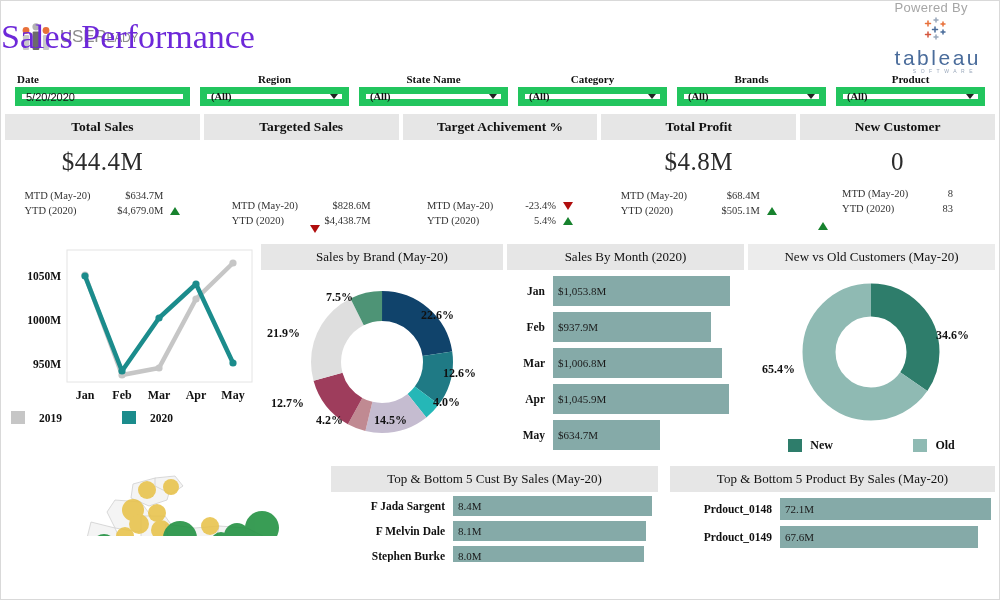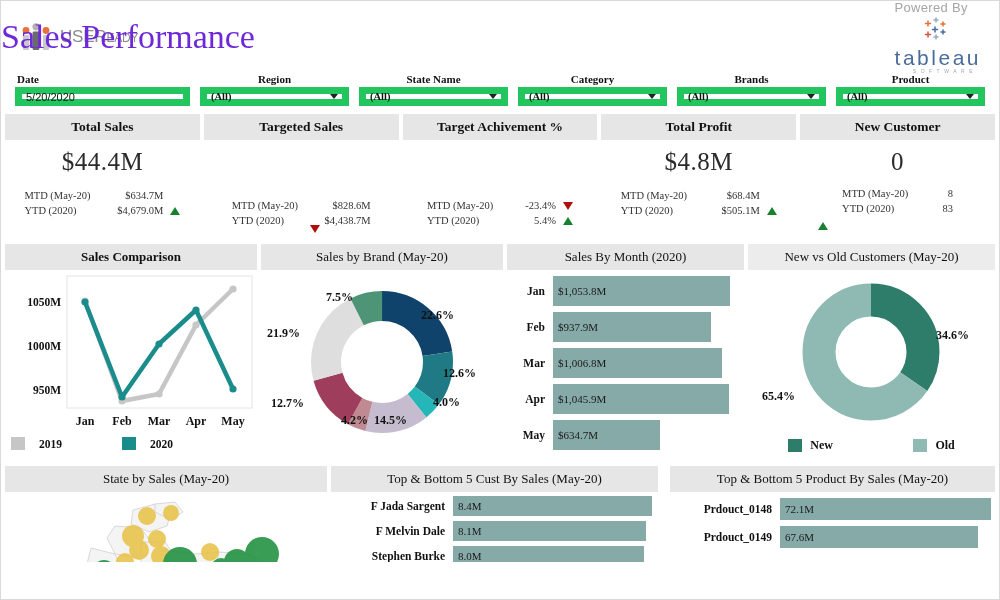--- a/index.html
+++ b/index.html
@@ -407,21 +407,20 @@
           </div>
         </div>
         <span class="tri up tri-float" style="left:18px;bottom:8px;"></span>
       </div>
     </div>
   </div>
 
   <div class="row2">
 
     <div class="panel" style="width:252px;">
-      <div class="panel-head bold">Sales Comparison</div>
       <div class="panel-body lc-wrap">
         <svg width="252" height="165" viewBox="0 0 252 165">
           <rect x="62" y="6" width="185" height="132" fill="#fff" stroke="#e4e4e4" stroke-width="1"></rect>
           <text x="56" y="36" text-anchor="end" font-family="Liberation Serif, serif" font-size="11.5" font-weight="bold" fill="#111">1050M</text>
           <text x="56" y="80" text-anchor="end" font-family="Liberation Serif, serif" font-size="11.5" font-weight="bold" fill="#111">1000M</text>
           <text x="56" y="124" text-anchor="end" font-family="Liberation Serif, serif" font-size="11.5" font-weight="bold" fill="#111">950M</text>
 
           <polyline points="80,31 117,131 154,124 191,55 228,19" fill="none" stroke="#c6c6c6" stroke-width="4.5" stroke-linejoin="round" stroke-linecap="round"></polyline>
           <circle cx="80" cy="31" r="3.6" fill="#c6c6c6"></circle>
           <circle cx="117" cy="131" r="3.6" fill="#c6c6c6"></circle>
@@ -471,21 +470,21 @@
               <circle r="56" stroke="#9e3d5c" stroke-dasharray="44.7 307.1" stroke-dashoffset="-203.7" transform="rotate(-90)"></circle>
               <circle r="56" stroke="#dedede" stroke-dasharray="77.1 274.7" stroke-dashoffset="-248.4" transform="rotate(-90)"></circle>
               <circle r="56" stroke="#4e9476" stroke-dasharray="26.4 325.4" stroke-dashoffset="-325.5" transform="rotate(-90)"></circle>
             </g>
           </g>
         </svg>
         <span class="pct" style="left:160px;top:38px;">22.6%</span>
         <span class="pct" style="left:182px;top:96px;">12.6%</span>
         <span class="pct" style="left:172px;top:125px;">4.0%</span>
         <span class="pct" style="left:113px;top:143px;">14.5%</span>
-        <span class="pct" style="left:80px;top:143px;">4.2%</span>
+        <span class="pct" style="left:55px;top:143px;">4.2%</span>
         <span class="pct" style="left:10px;top:126px;">12.7%</span>
         <span class="pct" style="left:6px;top:56px;">21.9%</span>
         <span class="pct" style="left:65px;top:20px;">7.5%</span>
       </div>
     </div>
 
     <div class="panel" style="width:245px;">
       <div class="panel-head">Sales By Month (2020)</div>
       <div class="panel-body" style="height:190px;padding:6px 6px 6px 0;">
         <div class="bar-row" style="height:30px;margin-bottom:6px;">
@@ -526,39 +525,38 @@
       <div class="panel-body" style="height:168px;">
         <svg width="247" height="168" viewBox="0 0 247 168">
           <g transform="translate(123,82)">
             <g fill="none" stroke-width="33">
               <circle r="52" stroke="#2e7d6b" stroke-dasharray="113.0 213.7" stroke-dashoffset="0" transform="rotate(-90)"></circle>
               <circle r="52" stroke="#8fbab3" stroke-dasharray="213.7 113.0" stroke-dashoffset="-113.0" transform="rotate(-90)"></circle>
             </g>
           </g>
         </svg>
         <span class="pct" style="left:188px;top:58px;">34.6%</span>
-        <span class="pct" style="left:14px;top:119px;">65.4%</span>
+        <span class="pct" style="left:14px;top:92px;">65.4%</span>
       </div>
       <div class="donut-legend">
         <span class="it">
           <span class="sw" style="background:#2e7d6b;"></span>
           <span>New</span>
         </span>
         <span class="it">
           <span class="sw" style="background:#8fbab3;"></span>
           <span>Old</span>
         </span>
       </div>
     </div>
   </div>
 
   <div class="row3">
 
     <div class="panel" style="width:322px;">
-      <div class="panel-head">State by Sales (May-20)</div>
       <div class="panel-body" style="height:70px;overflow:hidden;">
         <svg width="322" height="90" viewBox="0 0 322 90">
           <g fill="#f4f4f4" stroke="#cfcfcf" stroke-width="0.8">
             <path d="M128 18 l22 -6 l16 8 l-4 14 l-18 6 l-18 -8 z"></path>
             <path d="M150 12 l20 -2 l8 10 l-12 8 l-16 -8 z"></path>
             <path d="M110 34 l26 2 l10 14 l-12 16 l-24 -4 l-8 -16 z"></path>
             <path d="M136 50 l24 0 l10 14 l-16 14 l-18 -6 z"></path>
             <path d="M160 58 l30 4 l24 -2 l20 6 l-10 18 l-34 4 l-24 -6 z"></path>
             <path d="M214 60 l28 2 l16 8 l-6 16 l-26 4 l-16 -10 z"></path>
             <path d="M86 56 l24 6 l8 18 l-20 10 l-18 -10 z"></path>

